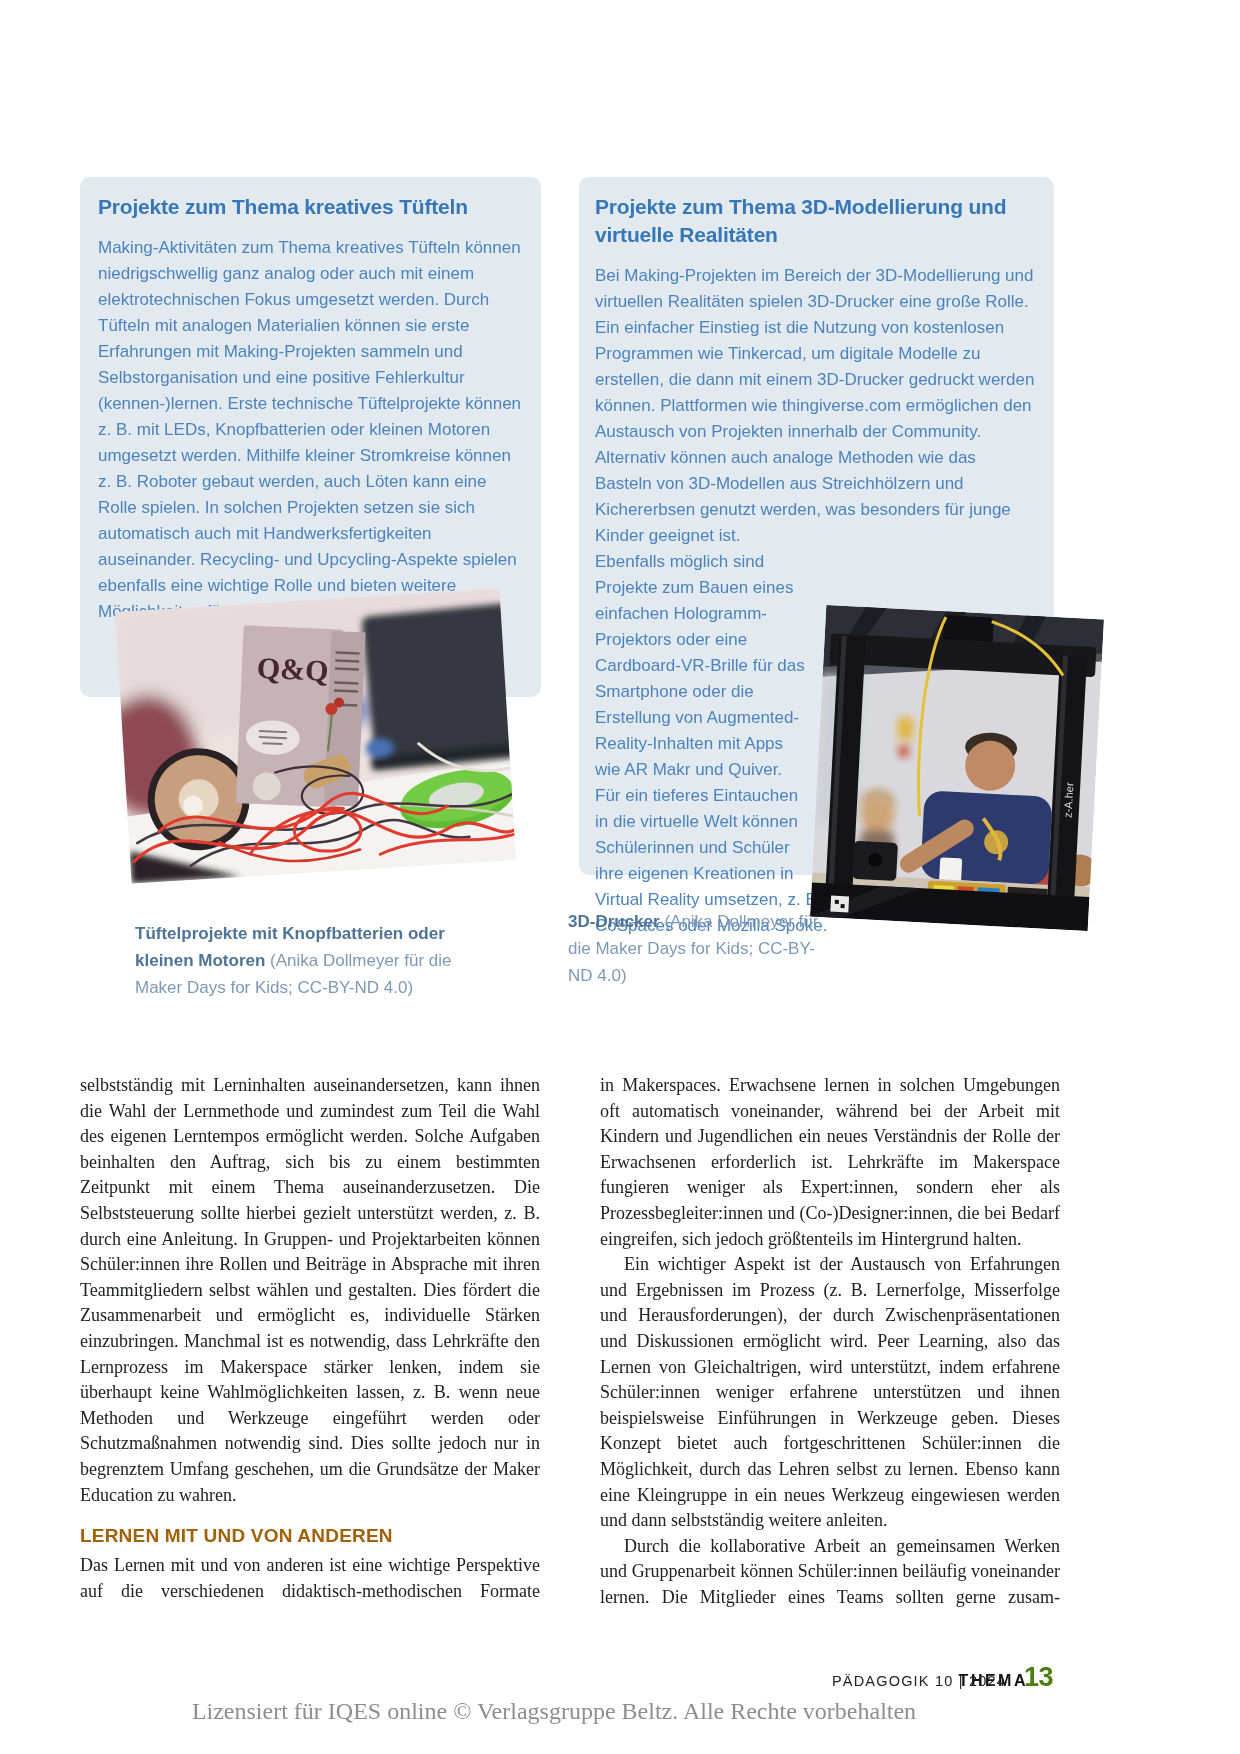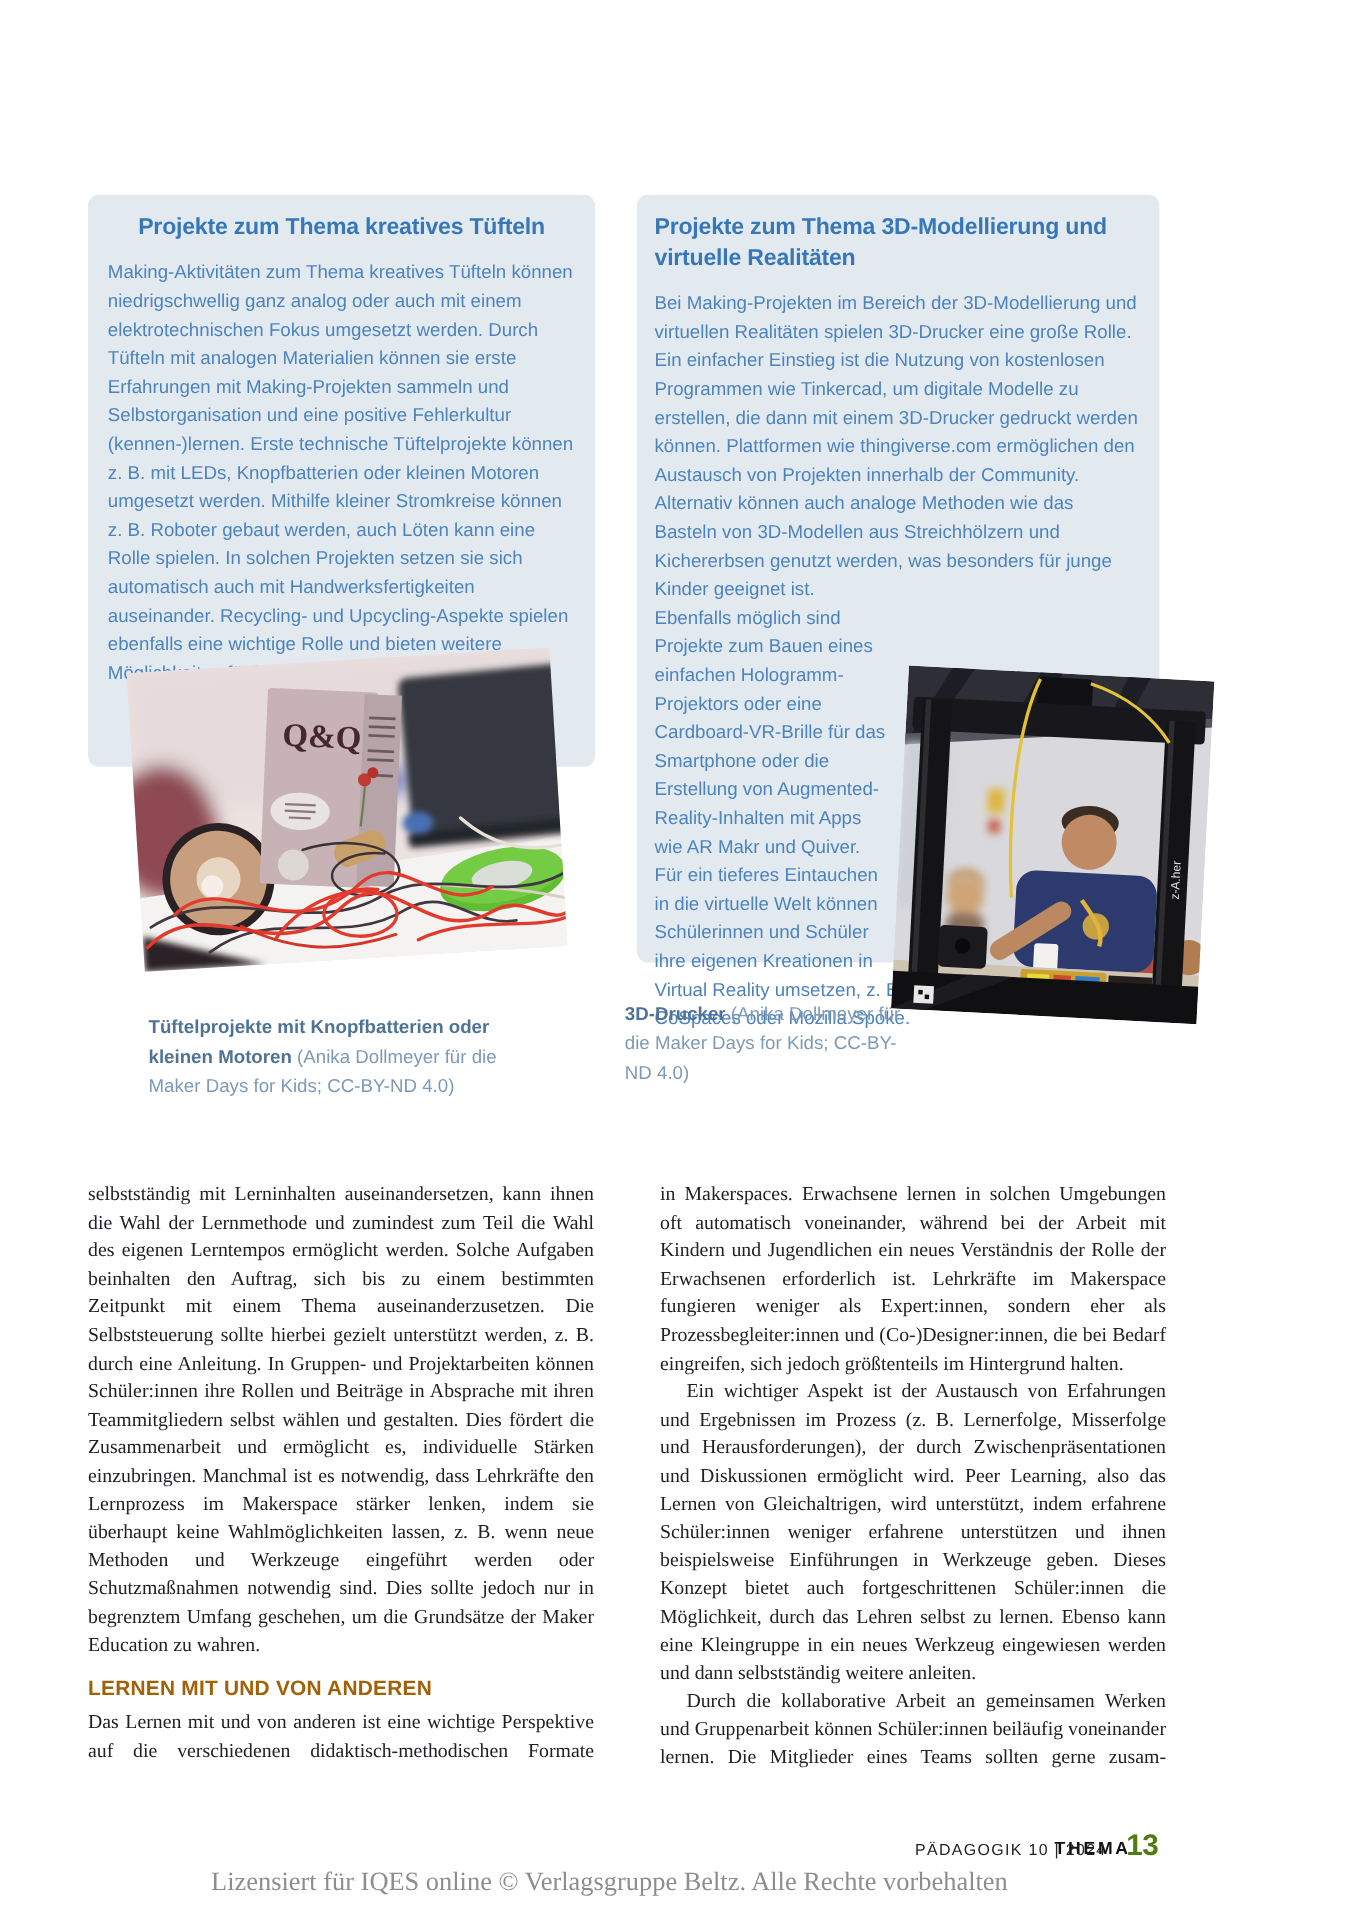--- a/index.html
+++ b/index.html
@@ -6,21 +6,21 @@
   .page{position:relative;width:1240px;height:1754px;background:#ffffff;overflow:hidden;
         font-family:"Liberation Sans",sans-serif;}
 
   
   .box{position:absolute;background:#e2eaf0;border-radius:10px;box-sizing:border-box;
        padding:16px 18px;}
   .box-left{left:80px;top:177px;width:461px;height:520px;}
   .box-right{left:579px;top:177px;width:475px;height:698px;padding-left:16px;}
   .box h2{margin:0 0 14px 0;font-size:21px;line-height:28px;font-weight:bold;
           letter-spacing:-0.2px;color:#3777b8;}
-  .box-left h2{white-space:nowrap;text-align:center;}
+  .box-left h2{white-space:nowrap;}
   .box-body{margin:0;font-size:17px;line-height:26px;color:#4d83bd;
             hyphens:auto;-webkit-hyphens:auto;}
   .wrap-para{margin:0;}
   .wrap-spacer{float:right;width:218px;height:232px;margin-top:104px;margin-left:12px;}
 
   
   .photo{position:absolute;margin:0;padding:0;line-height:0;}
   .photo svg{display:block;}
   .photo-left{left:123px;top:600px;width:385px;height:272px;transform:rotate(-3.5deg);}
   .photo-right{left:818px;top:612px;width:278px;height:312px;transform:rotate(3deg);}

